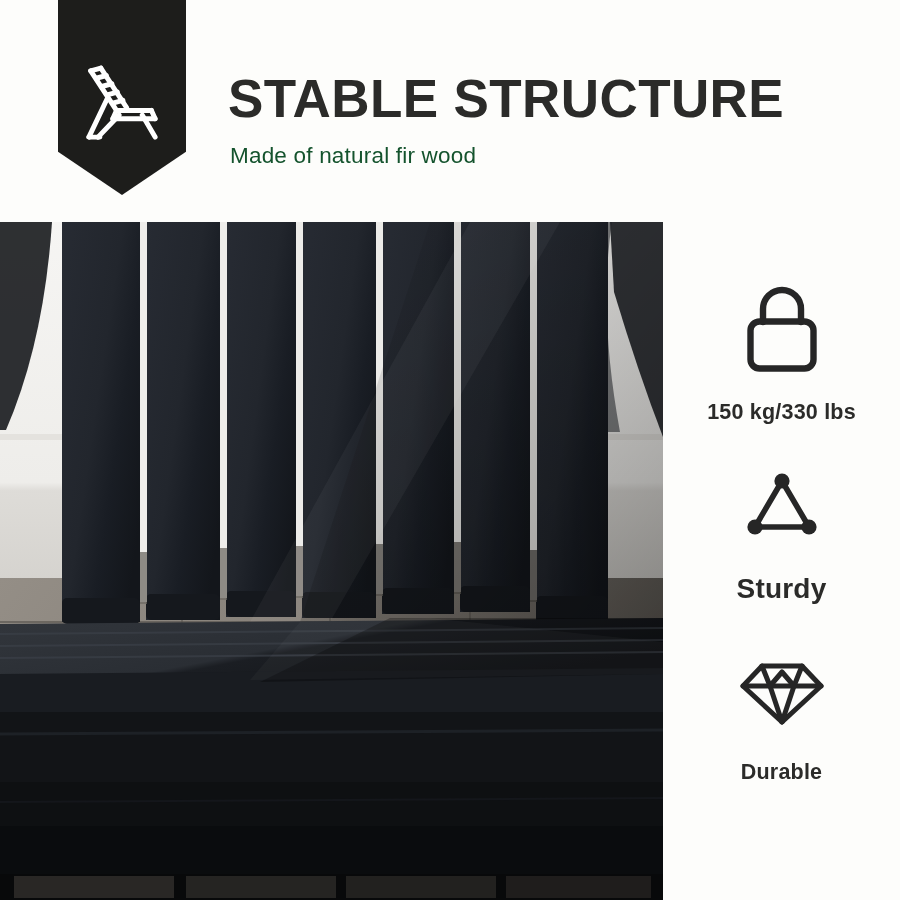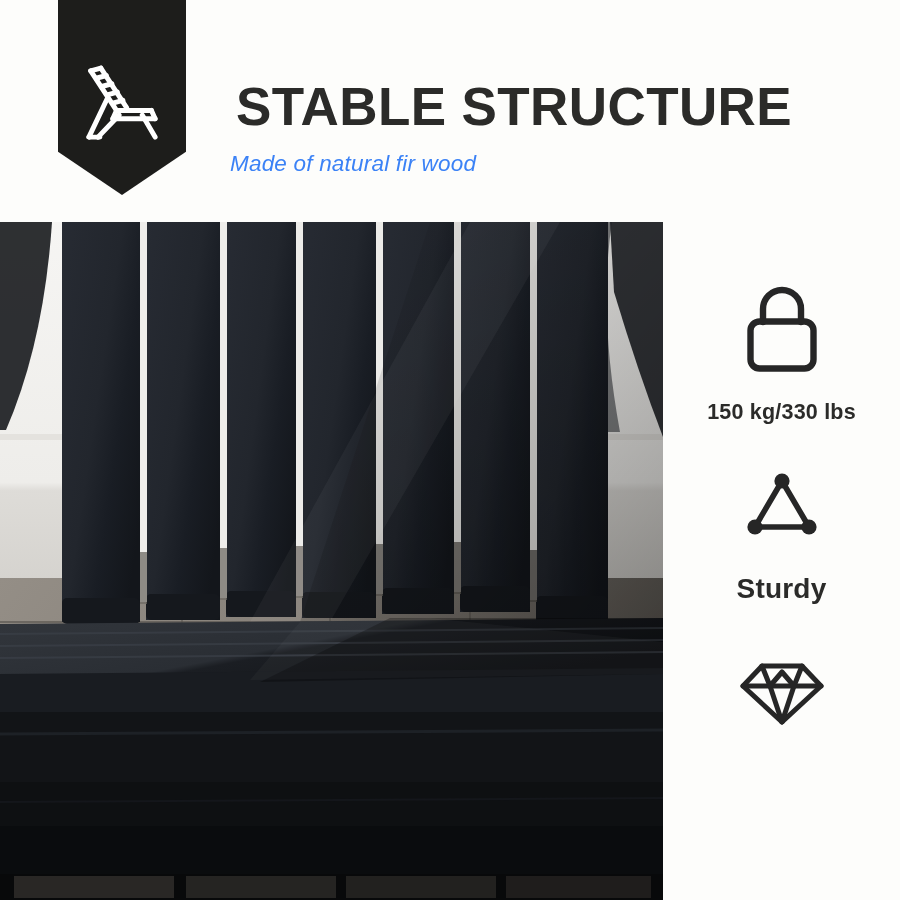--- a/index.html
+++ b/index.html
@@ -54,32 +54,31 @@
     top: 72px;
     width: 650px;
   }
   .main-title {
     font-family: "Liberation Sans", sans-serif;
     font-size: 53px;
     font-weight: bold;
     letter-spacing: 0.4px;
     color: #2b2b29;
     line-height: 1;
-    margin: 8px;
+    margin: 0;
     white-space: nowrap;
   }
   .sub-title {
     font-family: "Liberation Sans", sans-serif;
     font-size: 22.5px;
     font-weight: 500;
-    color: #3b82f6;
+    color: #14532d;
     margin: 18px 0 0 2px;
     letter-spacing: 0.2px;
     white-space: nowrap;
-    font-style: italic;
   }
 
   
   .photo {
     position: absolute;
     left: 0;
     top: 222px;
     width: 663px;
     height: 678px;
     overflow: hidden;
@@ -322,17 +321,18 @@
     </div>
 
     <div class="feature feature-3">
       <svg class="feature-icon gem" viewBox="0 0 90 78" fill="none" stroke="#262626" stroke-width="5" stroke-linecap="round" stroke-linejoin="round">
         <path d="M25 14 L65 14 L84 34 L45 70 L6 34 Z"></path>
         <path d="M6 34 L84 34"></path>
         <path d="M25 14 L33 34 L45 70"></path>
         <path d="M65 14 L57 34 L45 70"></path>
         <path d="M33 34 L45 20 L57 34"></path>
       </svg>
+      <div class="feature-label label-3">Durable</div>
     </div>
 
   </div>
 
 </div>
 
 </body></html>

